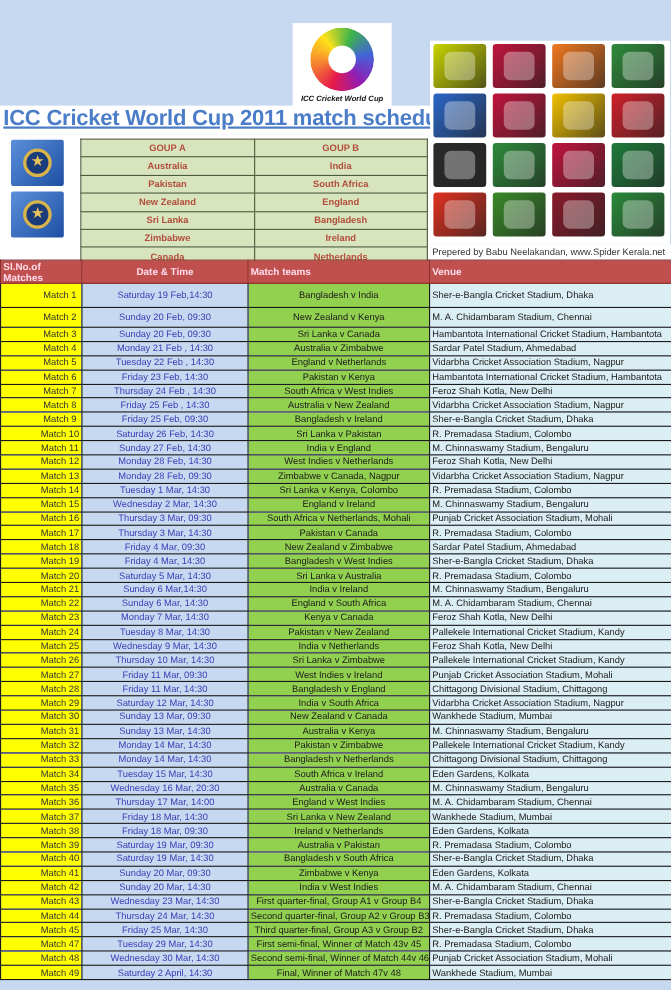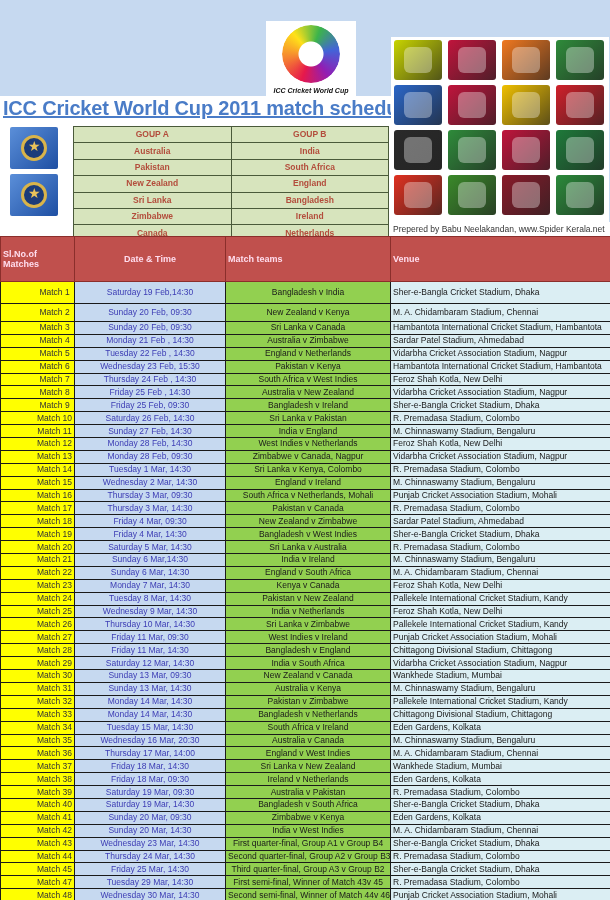--- a/index.html
+++ b/index.html
@@ -17,21 +17,21 @@
   .tlogo { border-radius:3px; position:relative; overflow:hidden; }
   .tlogo::after { content:""; position:absolute; left:10px; top:7px; width:28px; height:26px; border-radius:6px; background:rgba(255,255,255,0.35); }
   .credit { position:absolute; left:391px; top:222px; width:219px; height:14px; background:#fff; font-size:8.5px; color:#333; line-height:14px; padding-left:2px; box-sizing:border-box; white-space:nowrap; }
   .left-area { position:absolute; left:0; top:122px; width:391px; height:114px; background:#fff; }
   .emblem { position:absolute; left:10px; width:48px; height:42px; background:linear-gradient(135deg,#5b8fd9,#1e4fa3); border-radius:2px; }
   .emblem::before { content:""; position:absolute; left:11px; top:8px; width:26px; height:26px; border-radius:50%; background:#1b3c7a; border:3px solid #d9b44a; box-sizing:border-box; }
   .emblem::after { content:"★"; position:absolute; left:18px; top:11px; font-size:14px; color:#e8c25a; }
   .groups { position:absolute; left:73px; top:126px; width:316px; border-collapse:collapse; }
   .groups td { background:#d7e4bd; border:1px solid #4a5a3a; height:11.4px; padding:2px; font-size:8.5px; font-weight:bold; color:#b34d3c; text-align:center; line-height:11px; width:50%; }
   table.sched { position:absolute; left:0; top:236px; width:610px; border-collapse:collapse; table-layout:fixed; }
-  .sched th { background:#c0504d; color:#fde; font-size:9px; font-weight:bold; text-align:left; height:14px; padding:12px 2px; border:1px solid #8b2e2b; }
+  .sched th { background:#c0504d; color:#fde; font-size:9px; font-weight:bold; text-align:left; height:14px; padding:0 2px; border:1px solid #8b2e2b; }
   .sched th.c { text-align:center; }
   .sched td { font-size:8.5px; padding:0 2px; border:1px solid #1a1a1a; height:11.9px; line-height:11px; white-space:nowrap; overflow:hidden; }
   .sched td.n { background:#ffff00; text-align:center; color:#333;padding-left:36px; }
   .sched td.d { background:#c6d9f0; text-align:center; color:#3c3cb4; }
   .sched td.t { background:#92d050; text-align:center; color:#1a1a1a; }
   .sched td.v { background:#dbeef3; text-align:left; color:#1a1a1a; }
   .sched tr.r1 td { height:21px; }
   .sched tr.r2 td { height:17px; }
 </style>
 </head>
@@ -153,21 +153,21 @@
         <td class="v">Sardar Patel Stadium, Ahmedabad</td>
       </tr>
       <tr>
         <td class="n">Match 5</td>
         <td class="d">Tuesday 22 Feb , 14:30</td>
         <td class="t">England v Netherlands</td>
         <td class="v">Vidarbha Cricket Association Stadium, Nagpur</td>
       </tr>
       <tr>
         <td class="n">Match 6</td>
-        <td class="d">Wednesday 23 Feb, 15:30</td>
+        <td class="d">Friday 23 Feb, 14:30</td>
         <td class="t">Pakistan v Kenya</td>
         <td class="v">Hambantota International Cricket Stadium, Hambantota</td>
       </tr>
       <tr>
         <td class="n">Match 7</td>
         <td class="d">Thursday 24 Feb , 14:30</td>
         <td class="t">South Africa v West Indies</td>
         <td class="v">Feroz Shah Kotla, New Delhi</td>
       </tr>
       <tr>

